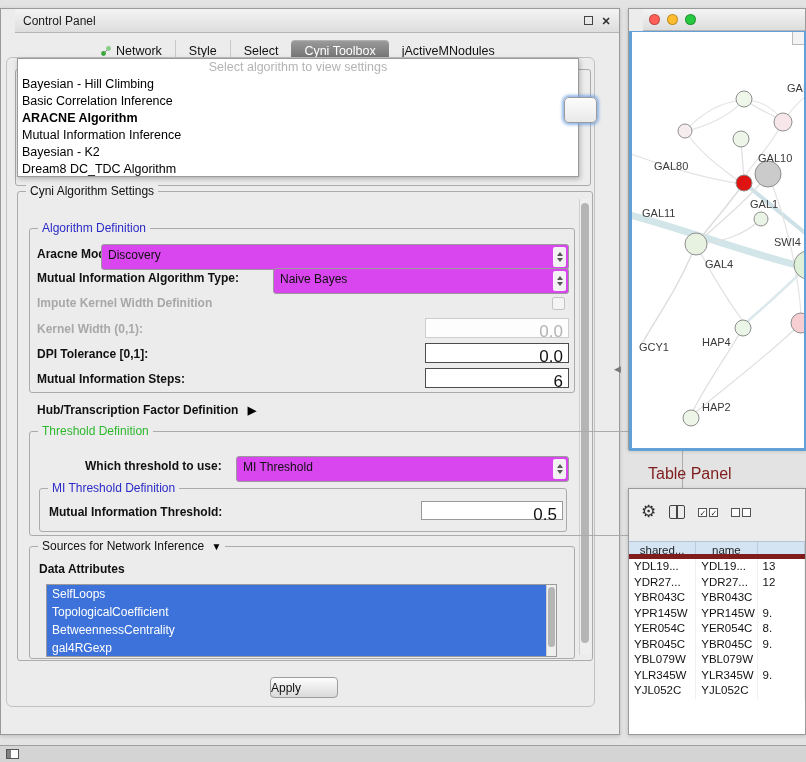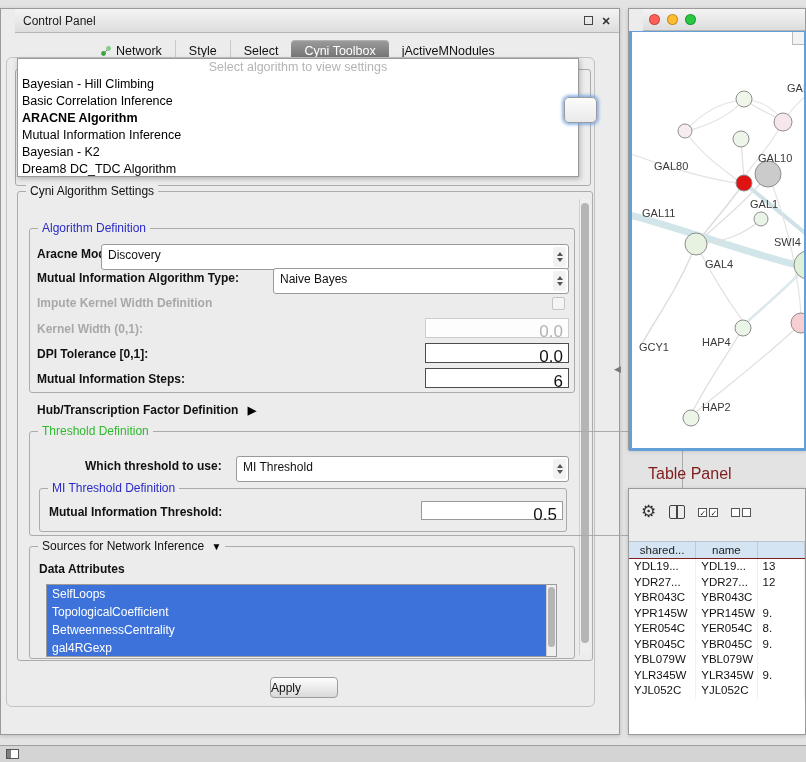--- a/index.html
+++ b/index.html
@@ -26,21 +26,21 @@
   
   .group { position:absolute; border:1px solid #ababab; border-radius:3px; }
   .grouplabel { position:absolute; top:-8px; left:8px; background:#ececec; padding:0 4px; font-size:12px; white-space:nowrap; }
   .grouplabel.blue { color:#2a2ac8; }
   .grouplabel.green { color:#2eb82e; }
 
   .lbl { position:absolute; font-weight:bold; font-size:12px; white-space:nowrap; }
   .lbl.gray { color:#a8a8a8; }
 
   
-  .combo { position:absolute; background:#ffffff; border:1px solid #9a9a9a; border-radius:3px; height:26px; }
+  .combo { position:absolute; background:#d946ef; border:1px solid #9a9a9a; border-radius:3px; height:26px; }
   .combo-text { position:absolute; left:6px; top:3px; font-size:12px; color:#111; }
   .combo-arrows { position:absolute; right:2px; top:2px; bottom:2px; width:13px; display:flex; flex-direction:column; align-items:center; justify-content:center; gap:2px; background:#f2f2f2; border-radius:2px; }
   .combo-arrows i { display:block; width:0; height:0; border-left:3.5px solid transparent; border-right:3.5px solid transparent; }
   .combo-arrows i.up { border-bottom:4.5px solid #555; }
   .combo-arrows i.dn { border-top:4.5px solid #555; }
 
   .field { position:absolute; background:#fff; border:1px solid #999; height:20px; font-size:17px; text-align:right; padding:3px 5px 0 4px; }
   .field.dark { border-color:#4d4d4d; }
   .field.disabled { border-color:#cdcdcd; color:#b3b3b3; background:#fdfdfd; }
 
@@ -82,21 +82,21 @@
 
   
   #table-panel-label { position:absolute; left:648px; top:465px; font-size:16px; color:#7f1d1d; }
   #table-win { left:628px; top:488px; width:178px; height:247px; background:#ececec; }
   .tool-row { position:absolute; left:12px; top:14px; display:flex; align-items:center; gap:13px; }
   .gear { font-size:17px; color:#333; line-height:18px; }
   .cols-icon { width:16px; height:14px; border:1.5px solid #444; border-radius:2px; position:relative; }
   .cols-icon:before { content:""; position:absolute; left:6px; top:0; bottom:0; width:1.5px; background:#444; }
   .chk-pair, .box-pair { display:flex; gap:2px; }
   .mini-box { width:9px; height:9px; border:1px solid #555; background:#fff; font-size:8px; line-height:9px; text-align:center; color:#222; }
-  .thead { position:absolute; left:0; top:52px; right:0; height:18px; display:flex; background:#d4e4f3; border-top:1px solid #b3c4d4; border-bottom:1px solid #7f1d1d;justify-content:center; }
+  .thead { position:absolute; left:0; top:52px; right:0; height:18px; display:flex; background:#d4e4f3; border-top:1px solid #b3c4d4; border-bottom:5px solid #7f1d1d;justify-content:center; }
   .th { font-size:11.5px; text-align:center; padding-top:2px; border-right:1px solid #bccbdb; color:#222; }
   .tbody { position:absolute; left:0; top:70px; right:0; bottom:0; background:#fff; overflow:hidden; }
   .trow { display:flex; height:15.5px; }
   .tcell { font-size:11.5px; line-height:15px; padding-left:5px; white-space:nowrap; overflow:hidden; border-right:1px solid #f0f0f0; }
   .c0 { width:68px; } .c1 { width:62px; } .c2 { width:48px; text-align:left; }
 
   
   #splitter-arrow { position:absolute; left:614px; top:364px; font-size:9px; color:#787878; }
   #bottom-strip { position:absolute; left:0; top:745px; width:806px; height:17px; background:#d4d4d4; border-top:1px solid #9f9f9f; }
   .panel-icon { position:absolute; left:6px; top:3px; width:13px; height:10px; border:1px solid #555; background:#fff; }

